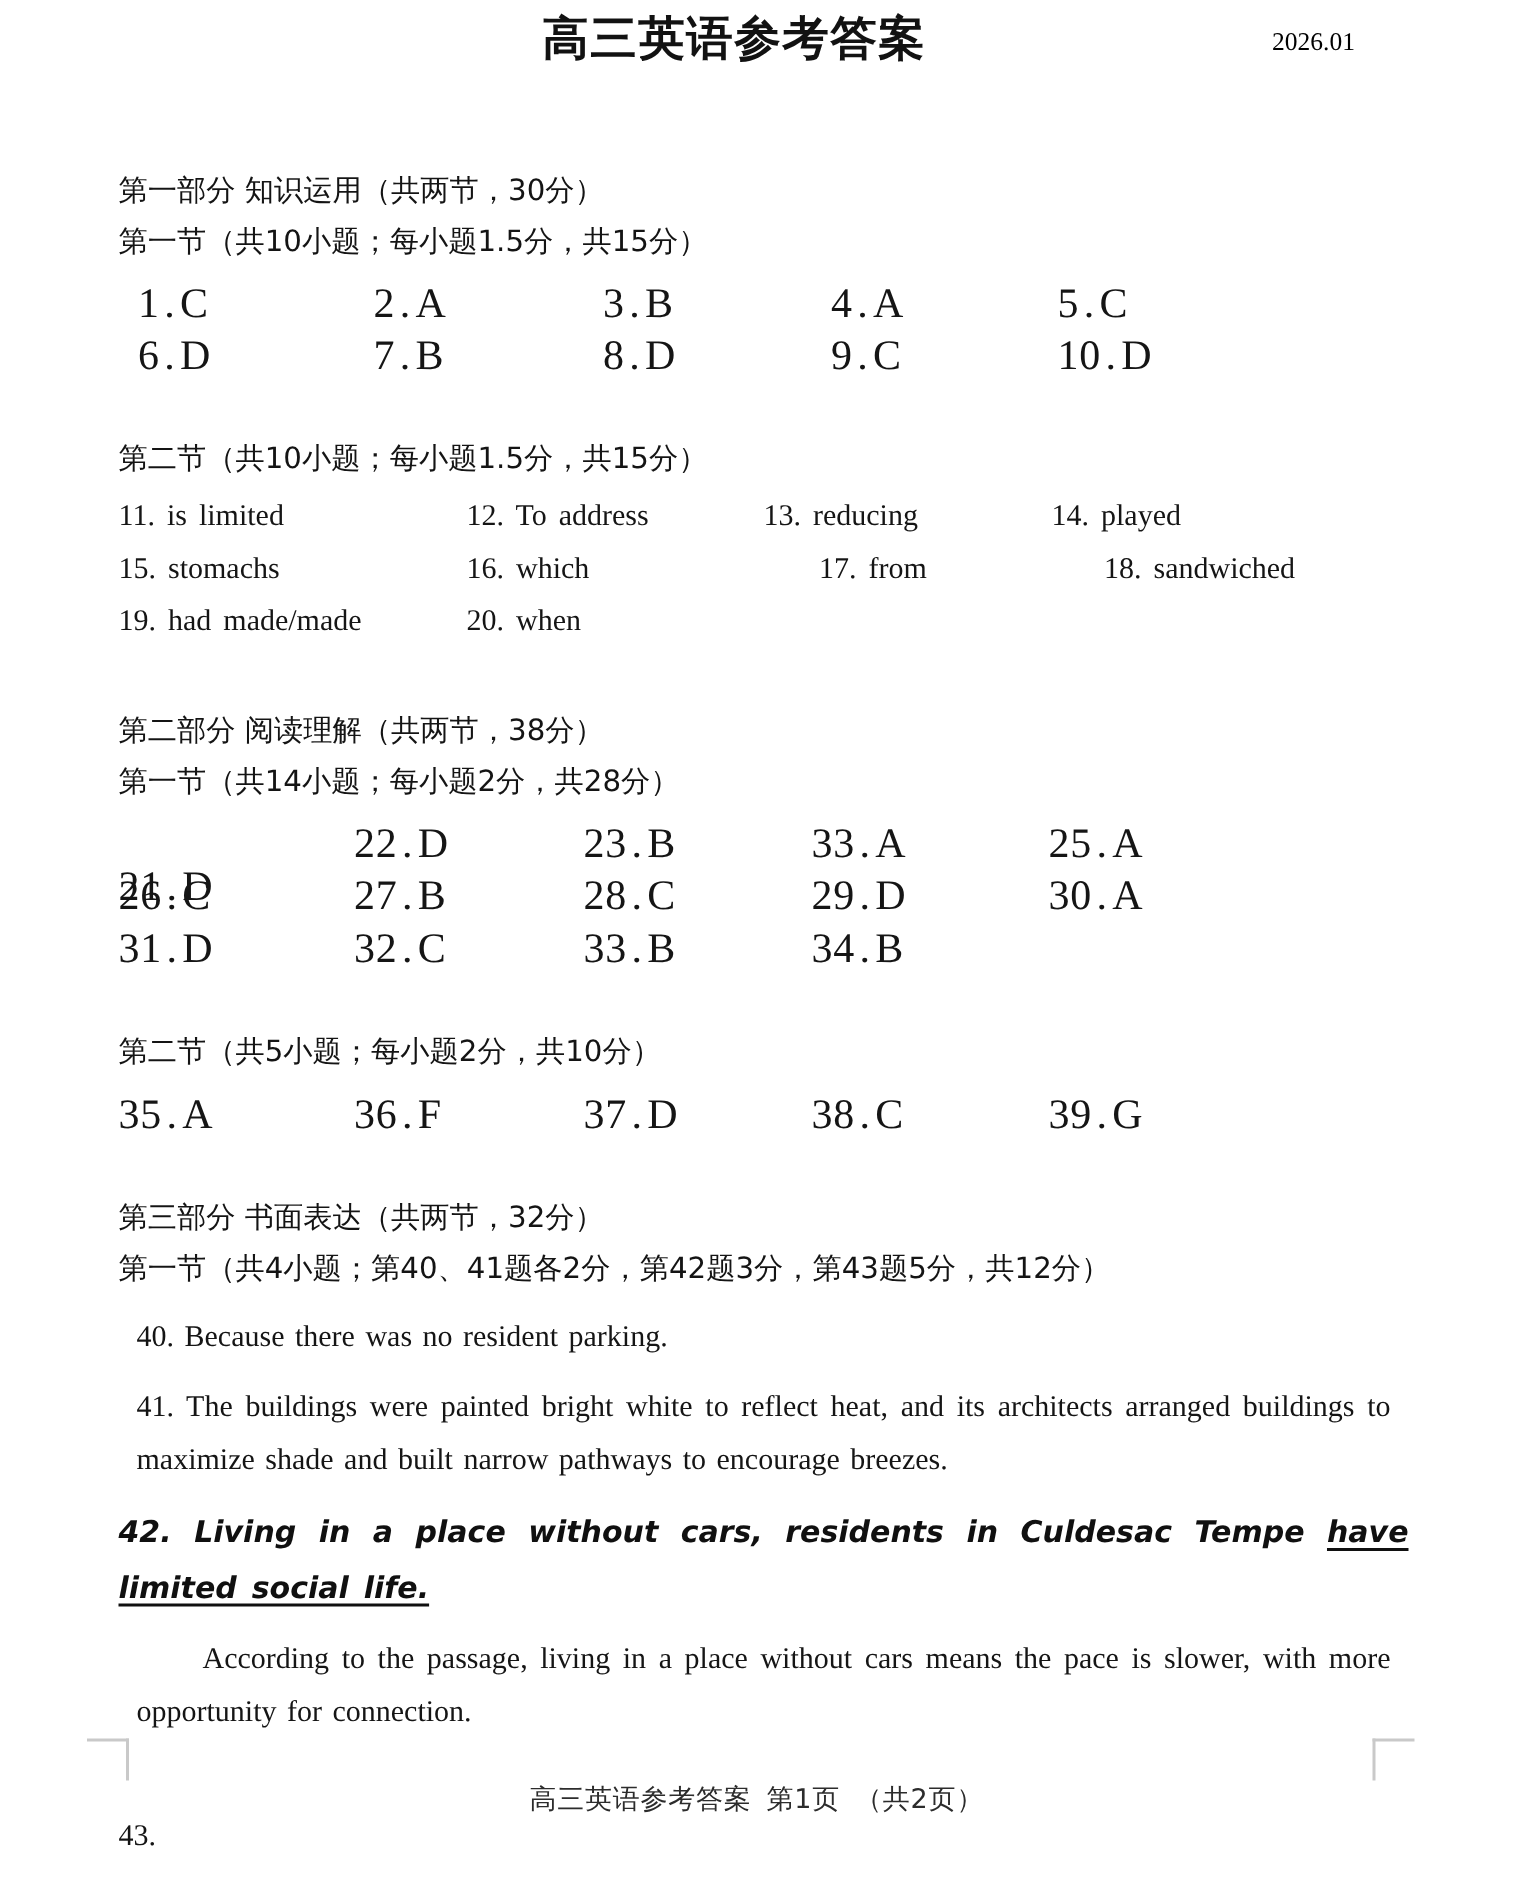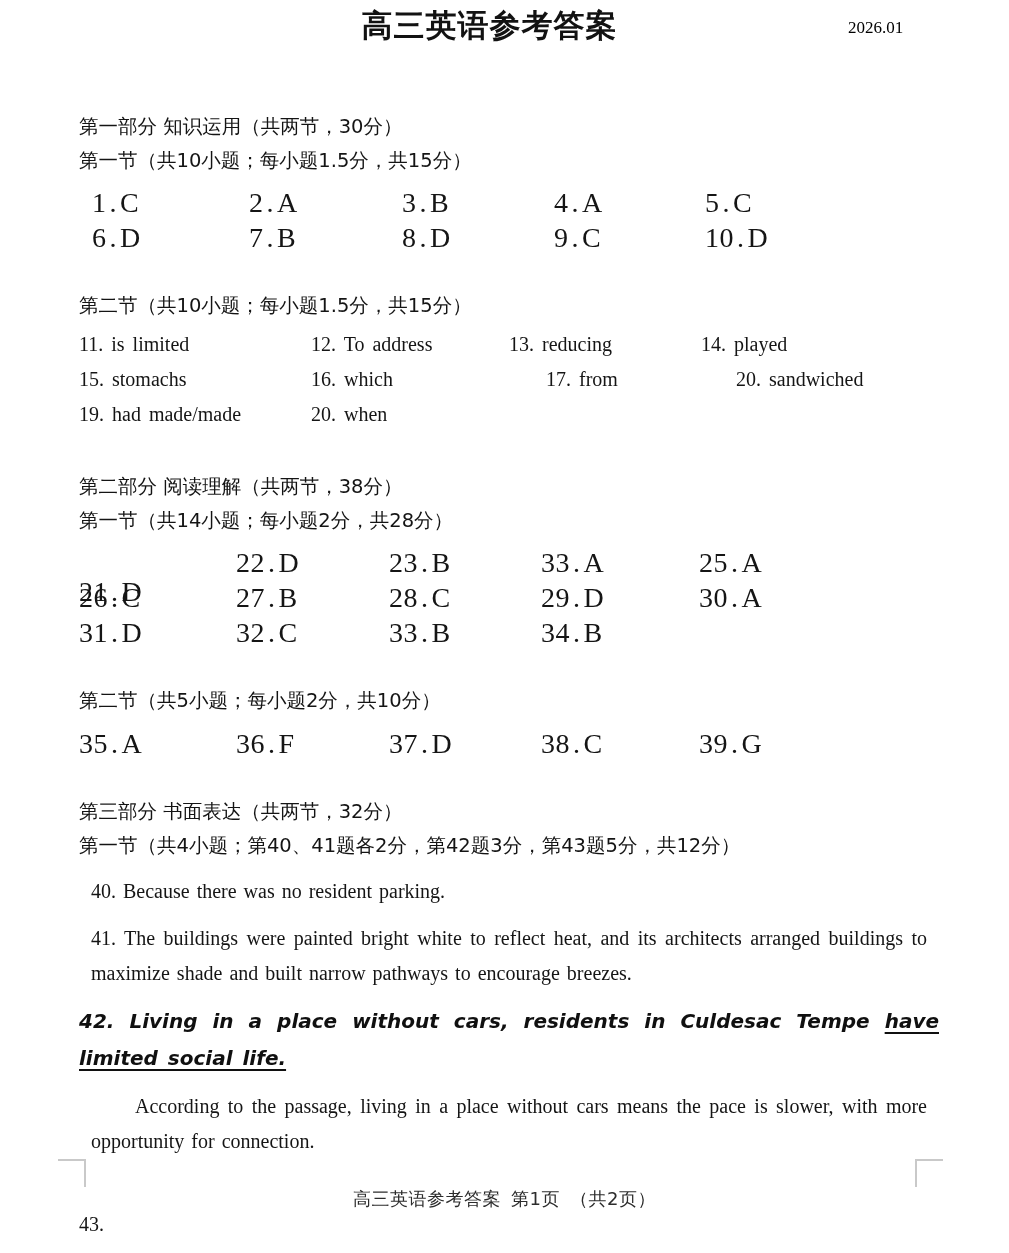--- a/index.html
+++ b/index.html
@@ -234,21 +234,21 @@
       <span class="fill-cell" style="left:0px;text-align:right;">11. is limited</span>
       <span class="fill-cell" style="left:232px;">12. To address</span>
       <span class="fill-cell" style="left:430px;">13. reducing</span>
       <span class="fill-cell" style="left:622px;">14. played</span>
     </div>
 
     <div class="fill-row">
       <span class="fill-cell" style="left:0px;">15. stomachs</span>
       <span class="fill-cell" style="left:232px;">16. which</span>
       <span class="fill-cell" style="left:467px;">17. from</span>
-      <span class="fill-cell" style="left:657px;">20. sandwiched</span>
+      <span class="fill-cell" style="left:657px;">18. sandwiched</span>
     </div>
 
     <div class="fill-row">
       <span class="fill-cell" style="left:0px;">19. had made/made</span>
       <span class="fill-cell" style="left:232px;">20. when</span>
     </div>
 
     <div class="gap-lg"></div>
 
     <div class="sec-head">第二部分 阅读理解（共两节，38分）</div>

